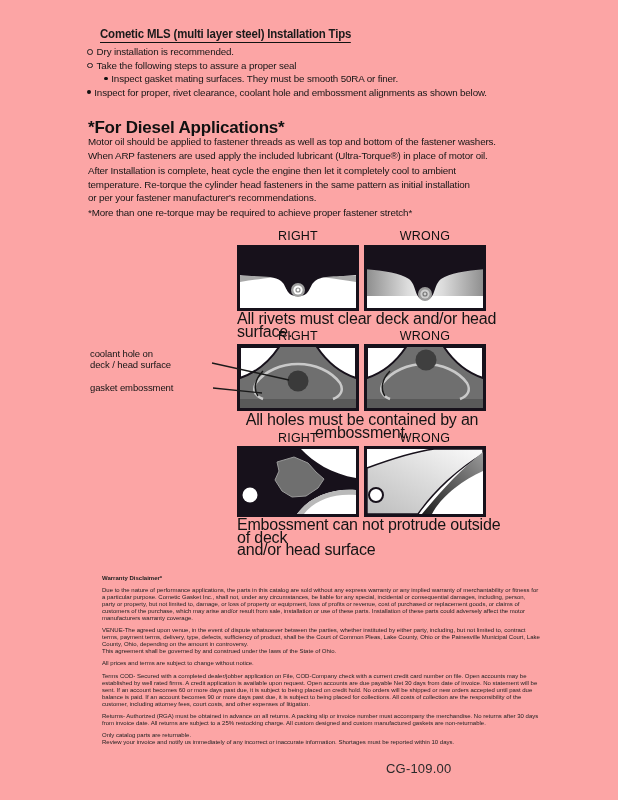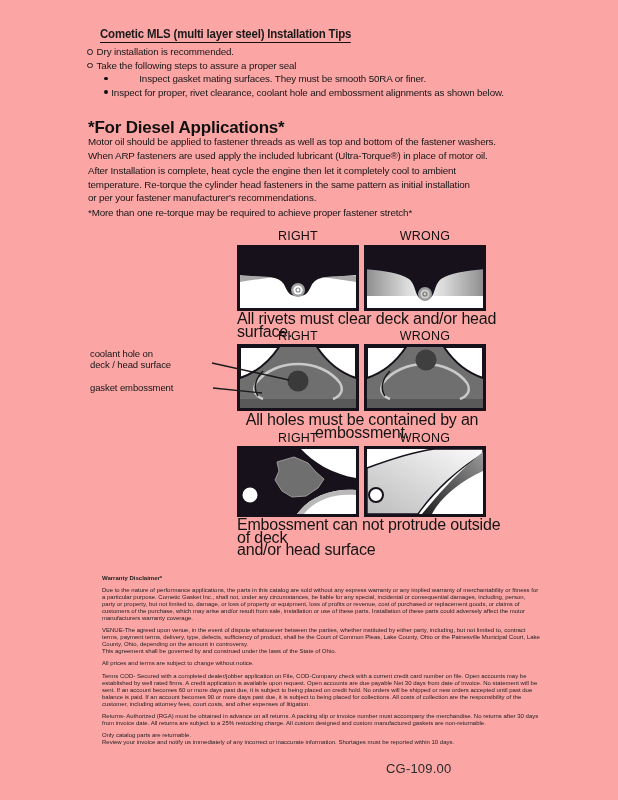--- a/index.html
+++ b/index.html
@@ -46,25 +46,25 @@
 
   <div class="abs body-text" style="left:87px;top:45px;width:478px;">
     <div class="bullet-row">
       <span class="marker-circle"></span>
       <span>Dry installation is recommended.</span>
     </div>
     <div class="bullet-row">
       <span class="marker-circle"></span>
       <span>Take the following steps to assure a proper seal</span>
     </div>
-    <div class="bullet-row" style="margin-left:17px;gap:28px;">
+    <div class="bullet-row" style="margin-left:17px;">
       <span class="marker-dot"></span>
       <span>Inspect gasket mating surfaces.  They must be smooth 50RA or finer.</span>
     </div>
-    <div class="bullet-row" style="margin-left:17px;">
+    <div class="bullet-row" style="">
       <span class="marker-dot"></span>
       <span>Inspect for proper, rivet clearance, coolant hole and embossment alignments as shown below.</span>
     </div>
   </div>
 
   <div class="abs section-heading" style="left:88px;top:118px;">*For Diesel Applications*</div>
   <div class="abs body-text pre" style="left:88px;top:164px;width:478px;">After Installation is complete, heat cycle the engine then let it completely cool to ambient
 temperature. Re-torque the cylinder head fasteners in the same pattern as initial installation
 or per your fastener manufacturer's recommendations.</div>
   <div class="abs body-text pre" style="left:88px;top:135px;width:478px;">Motor oil should be applied to fastener threads as well as top and bottom of the fastener washers.

